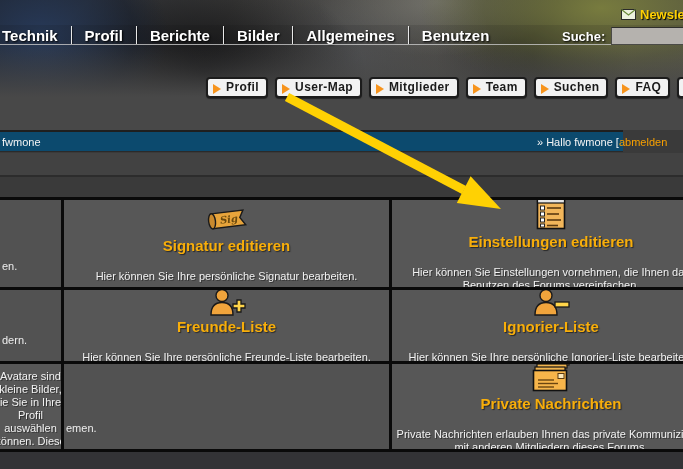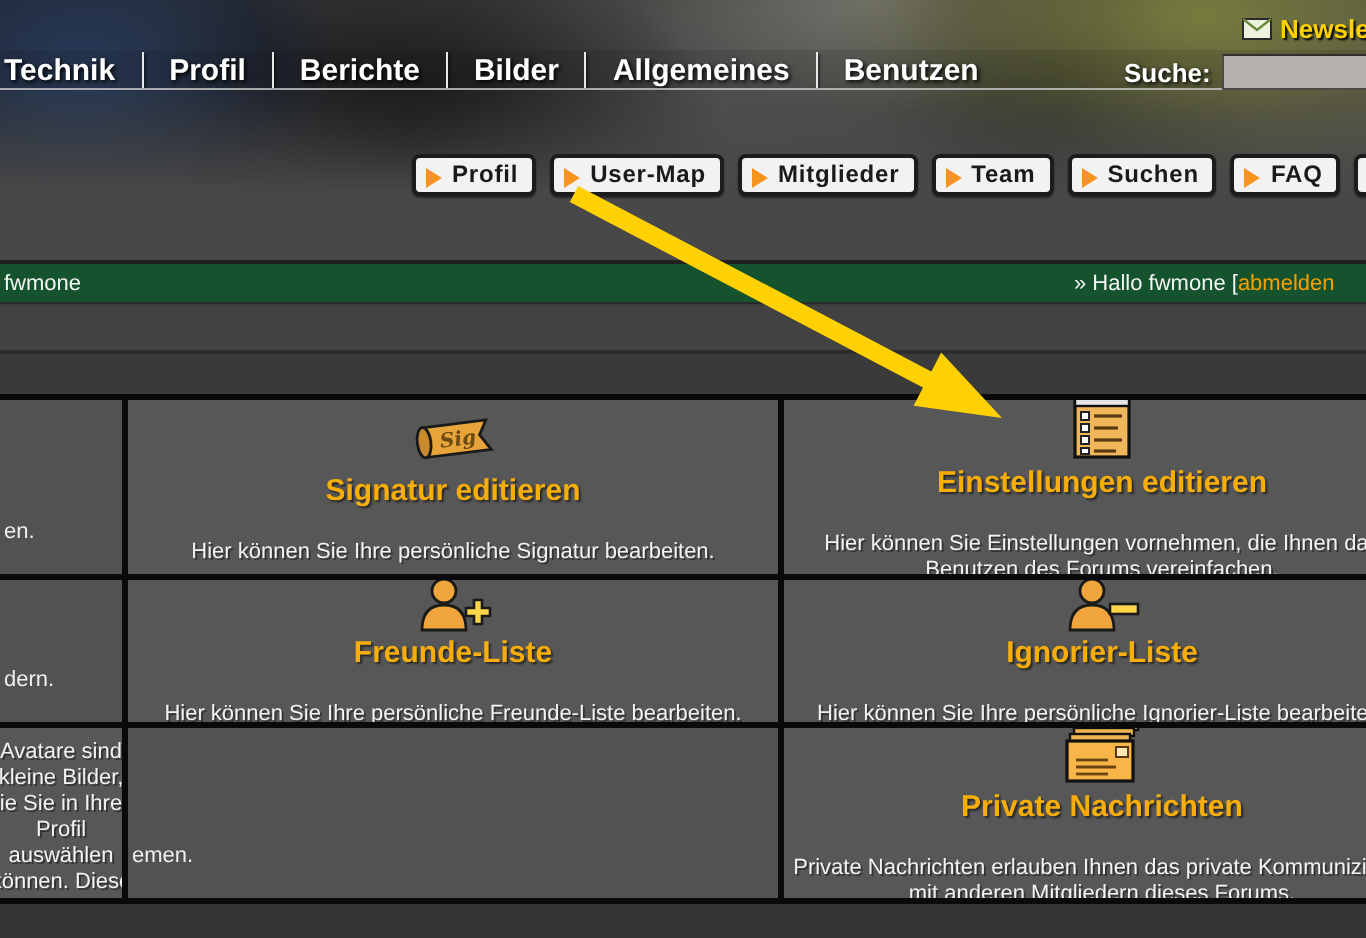--- a/index.html
+++ b/index.html
@@ -48,21 +48,21 @@
   .btn {
     display:flex; align-items:flex-end; gap:5px; background:#f2f2f2;
     border:2px solid #1c1c1c; border-radius:4px; padding:1px 7px 2px 5px;
     font-size:12px; font-weight:bold; color:#1a1a1a; letter-spacing:.4px; cursor:pointer;
     box-shadow:0 1px 1px rgba(0,0,0,.5);
   }
   .tri { width:0; height:0; border-left:8px solid #f7941d; border-top:5px solid transparent; border-bottom:5px solid transparent; }
   
   .band-a { position:absolute; left:0; top:100px; width:683px; height:30px; background:#484848; }
   .userbar {
-    position:absolute; left:0; top:130px; width:683px; height:22px; background:#14532d;
+    position:absolute; left:0; top:130px; width:623px; height:22px; background:#0c4a6e;
     border-top:2px solid #1f1f1f; border-bottom:1px solid #2a2a2a;
     font-size:11px; color:#f5f5f5;
   }
   .userbar-left { position:absolute; left:2px; top:4px; white-space:nowrap; }
   .userbar-right { position:absolute; left:537px; top:4px; white-space:nowrap; }
   .logout-link { color:#f8a000; cursor:pointer; }
   .band-b { position:absolute; left:0; top:153px; width:683px; height:24px; background:#424242; border-bottom:2px solid #2c2c2c; }
   .band-c { position:absolute; left:0; top:179px; width:683px; height:18px; background:#3a3a3a; }
   
   .grid {

